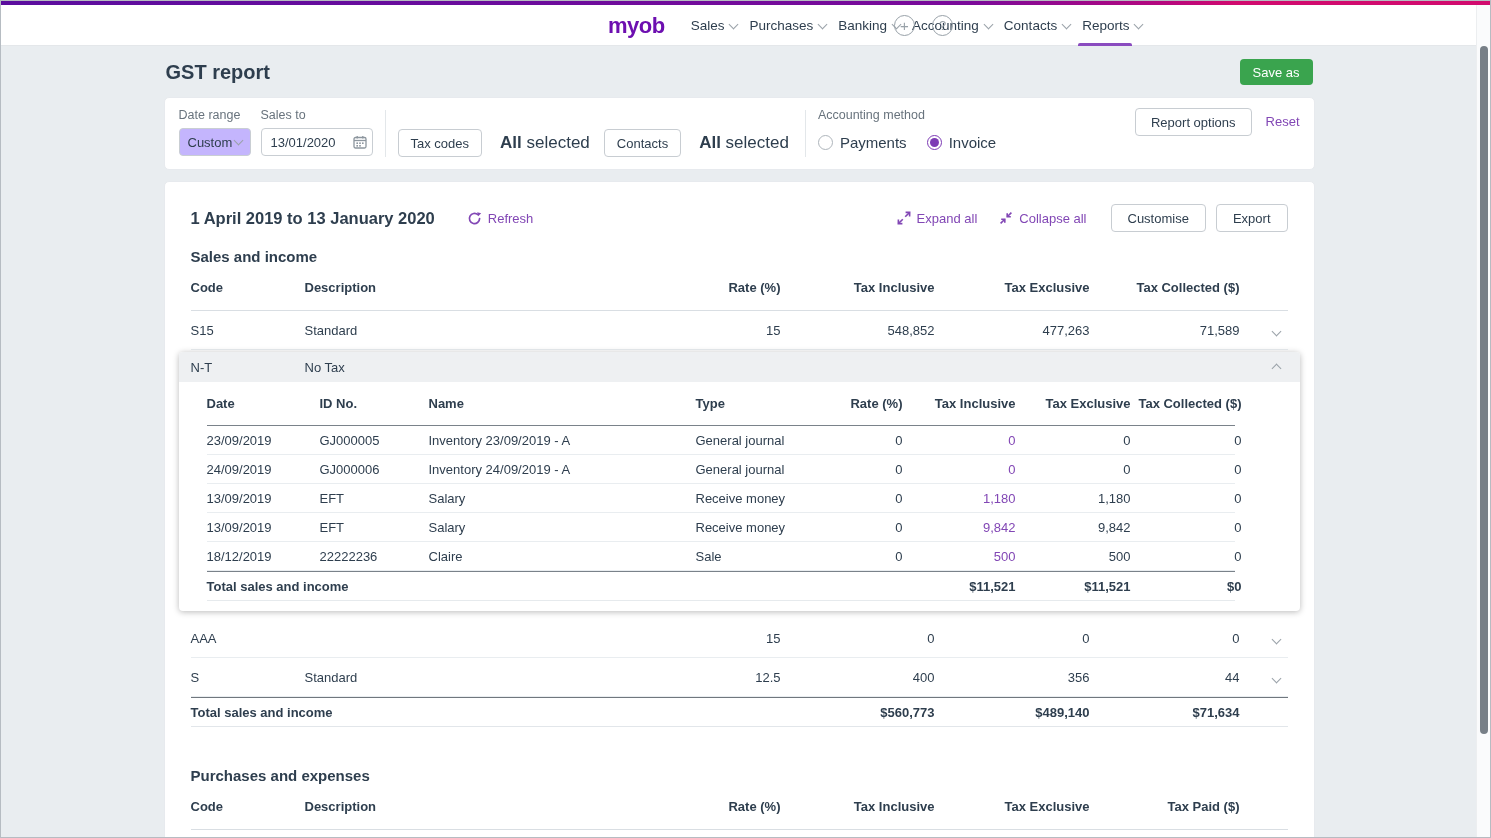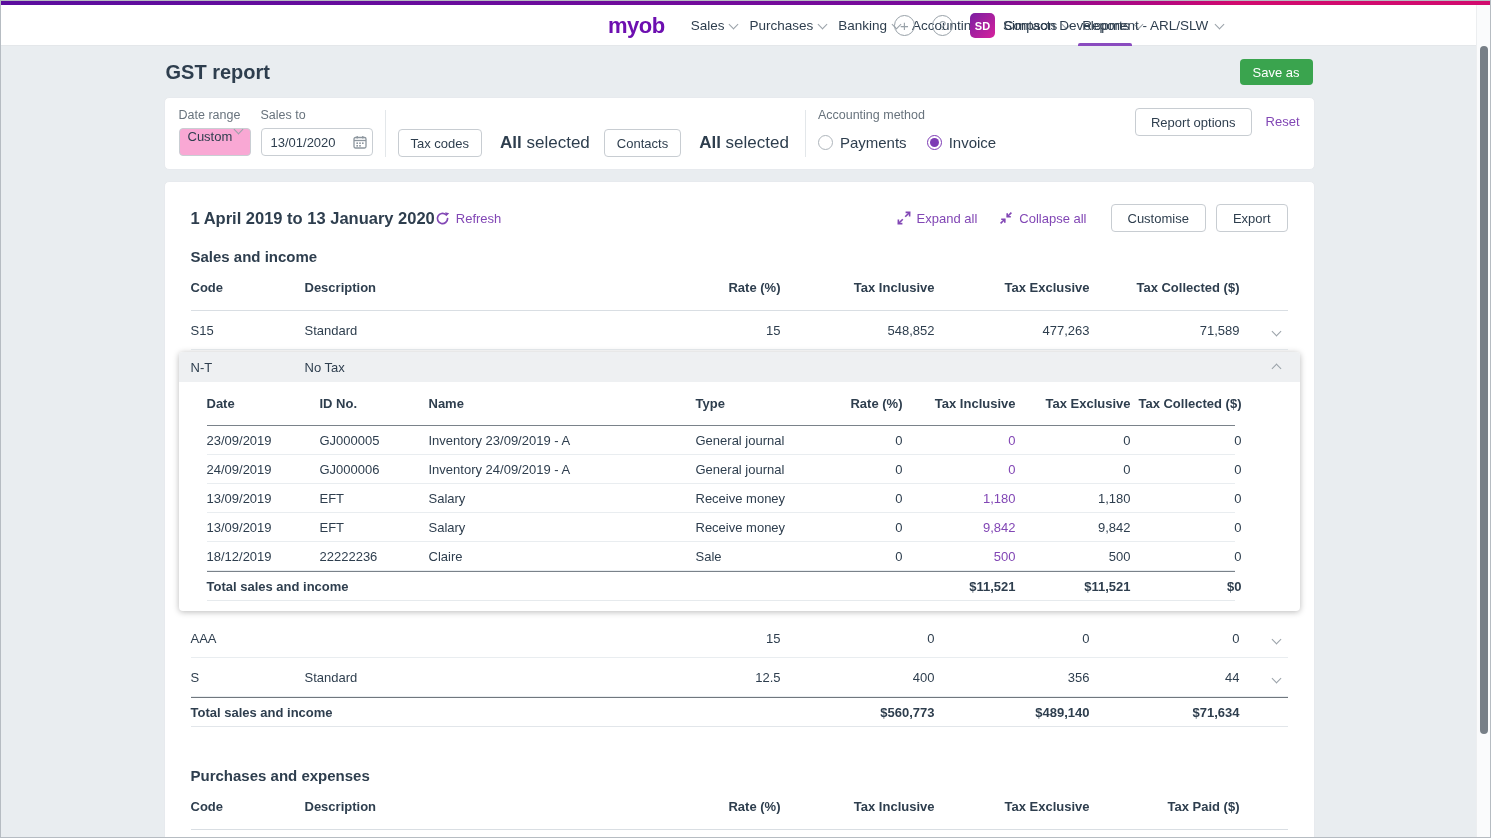--- a/index.html
+++ b/index.html
@@ -34,22 +34,22 @@
   .content { width:1151px; margin:0 auto; }
   .page-head { display:flex; justify-content:space-between; align-items:center; padding:13px 2px 12px 2px; }
   .page-title { font-size:20px; font-weight:600; }
   .btn-green { background:#3aa44e; color:#fff; border:none; border-radius:4px; height:26px;
     padding:0 13px; font-size:13px; font-family:inherit; cursor:pointer; }
   
   .filter-card { background:#fff; border:1px solid #e7eaee; border-radius:5px; padding:10px 14px 12px 14px;
     display:flex; align-items:flex-start; }
   .field { display:flex; flex-direction:column; margin-right:10px; }
   .f-label { font-size:12.5px; color:#68737d; margin-bottom:6px; }
-  .select { width:72px; height:28px; background:#f9a8d4; border:1px solid #c9ced3; border-radius:4px;
-    display:flex; justify-content:space-between; padding:0 8px; font-size:13px; cursor:pointer; }
+  .select { width:72px; height:28px; background:#c4b5fd; border:1px solid #c9ced3; border-radius:4px;
+    display:flex; align-items:center; justify-content:space-between; padding:0 8px; font-size:13px; cursor:pointer; }
   .dateinput { position:relative; width:112px; }
   .dateinput input { width:112px; height:28px; border:1px solid #c9ced3; border-radius:4px;
     font-size:13px; font-family:inherit; color:#2e3e4e; padding:0 26px 0 9px; }
   .cal-icon { position:absolute; right:6px; top:7px; }
   .vdiv { width:1px; background:#e3e7ea; align-self:stretch; margin:2px 12px 0 2px; }
   .btn-outline { background:#fff; border:1px solid #c8cdd2; border-radius:4px; height:28px;
     padding:0 12px; font-size:13px; font-family:inherit; color:#2e3e4e; cursor:pointer; white-space:nowrap; }
   .sel-note { font-size:17px; margin:0 14px 0 8px; align-self:flex-end; line-height:28px; white-space:nowrap; }
   .sel-note b { font-weight:700; }
   .filters-right { margin-left:auto; display:flex; align-items:flex-end; gap:14px; }
@@ -58,21 +58,21 @@
   .reset { font-size:13px; line-height:28px; }
   .radio-row { display:flex; align-items:center; gap:20px; height:28px; }
   .radio-opt { display:flex; align-items:center; gap:7px; font-size:15px; cursor:pointer; }
   .radio { width:15px; height:15px; border-radius:50%; border:1.6px solid #aeb5bb; background:#fff; }
   .radio.checked { border:1.6px solid #7d3bb5; position:relative; }
   .radio.checked::after { content:""; position:absolute; inset:2px; border-radius:50%; background:#7d3bb5; }
   
   .report-card { background:#fff; border:1px solid #e7eaee; border-radius:5px 5px 0 0; margin-top:11px;
     padding:22px 26px 40px 26px; }
   .report-head { display:flex; align-items:center; height:28px; }
-  .period { font-size:16.5px; font-weight:700; margin-right:0; }
+  .period { font-size:16.5px; font-weight:700; margin-right:32px; }
   .icon-link { display:flex; align-items:center; gap:6px; font-size:13px; color:#8247b5; cursor:pointer; white-space:nowrap; }
   .report-head .right { margin-left:auto; display:flex; align-items:center; gap:22px; }
   .report-head .btns { display:flex; gap:10px; margin-left:2px; }
   .section-title { font-size:15px; font-weight:700; margin-top:16px; }
   
   .g-main { display:grid; grid-template-columns:114px 1fr 160px 154px 155px 150px 48px; align-items:center; }
   .th { font-size:13px; font-weight:700; }
   .t-header { height:46px; border-bottom:1px solid #d9dee3; }
   .t-row { height:39px; border-bottom:1px solid #e9edf0; font-size:13px; }
   .num { text-align:right; }
@@ -127,25 +127,20 @@
         </div>
         <div class="nav-item active">
           <span>Reports</span>
           <span class="chev"></span>
         </div>
       </div>
   </div>
   <div class="nav-right">
     <span class="circle-icon" style="font-size:15px;font-weight:400;">+</span>
     <span class="circle-icon">?</span>
-    <span class="company">
-      <span class="avatar">SD</span>
-      <span>Simpson Development - ARL/SLW</span>
-      <span class="chev"></span>
-    </span>
   </div>
 </nav>
 
 <div class="viewport">
 <div class="content">
 
   <div class="page-head">
     <div class="page-title">GST report</div>
     <button class="btn-green">Save as</button>
   </div>

